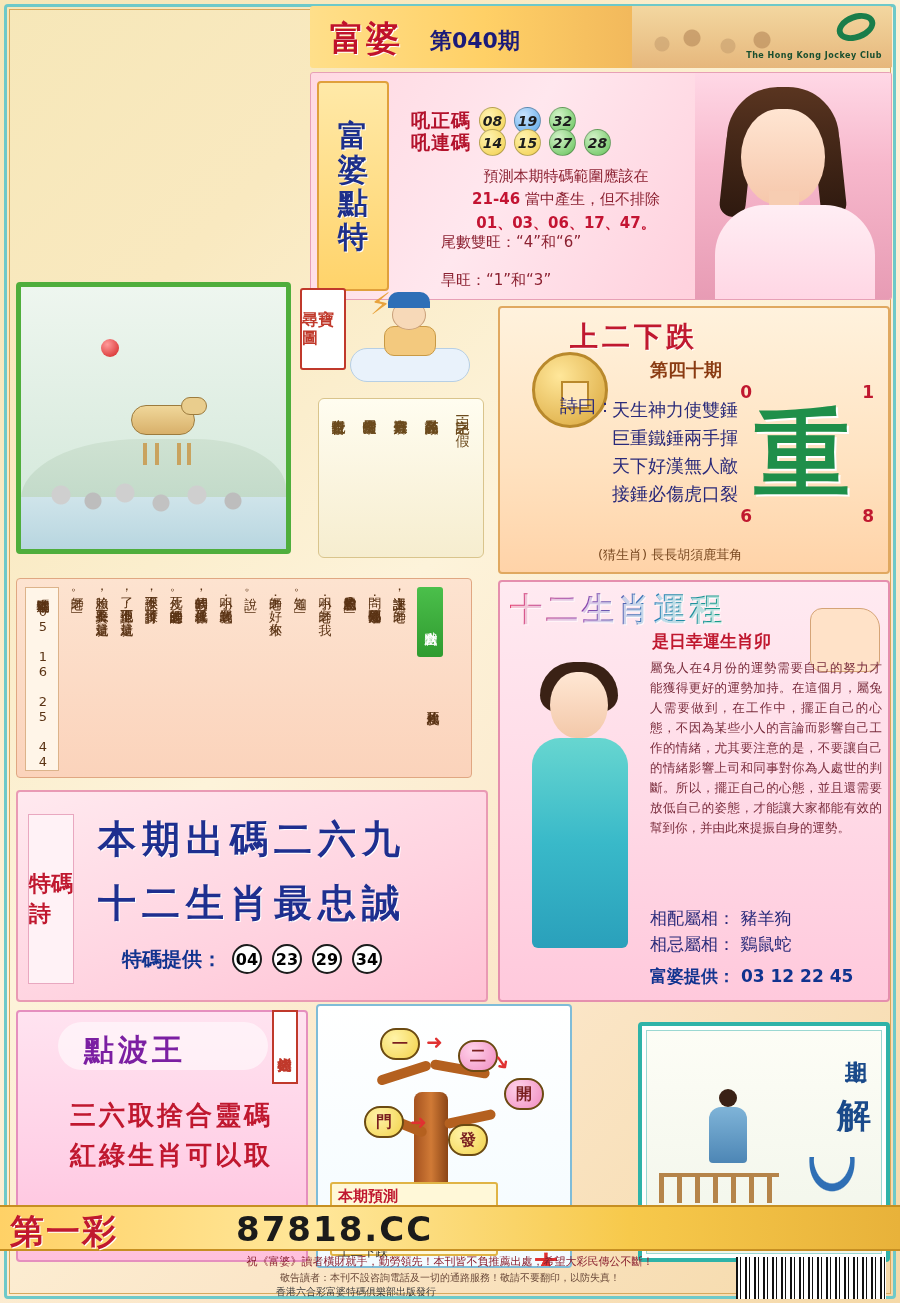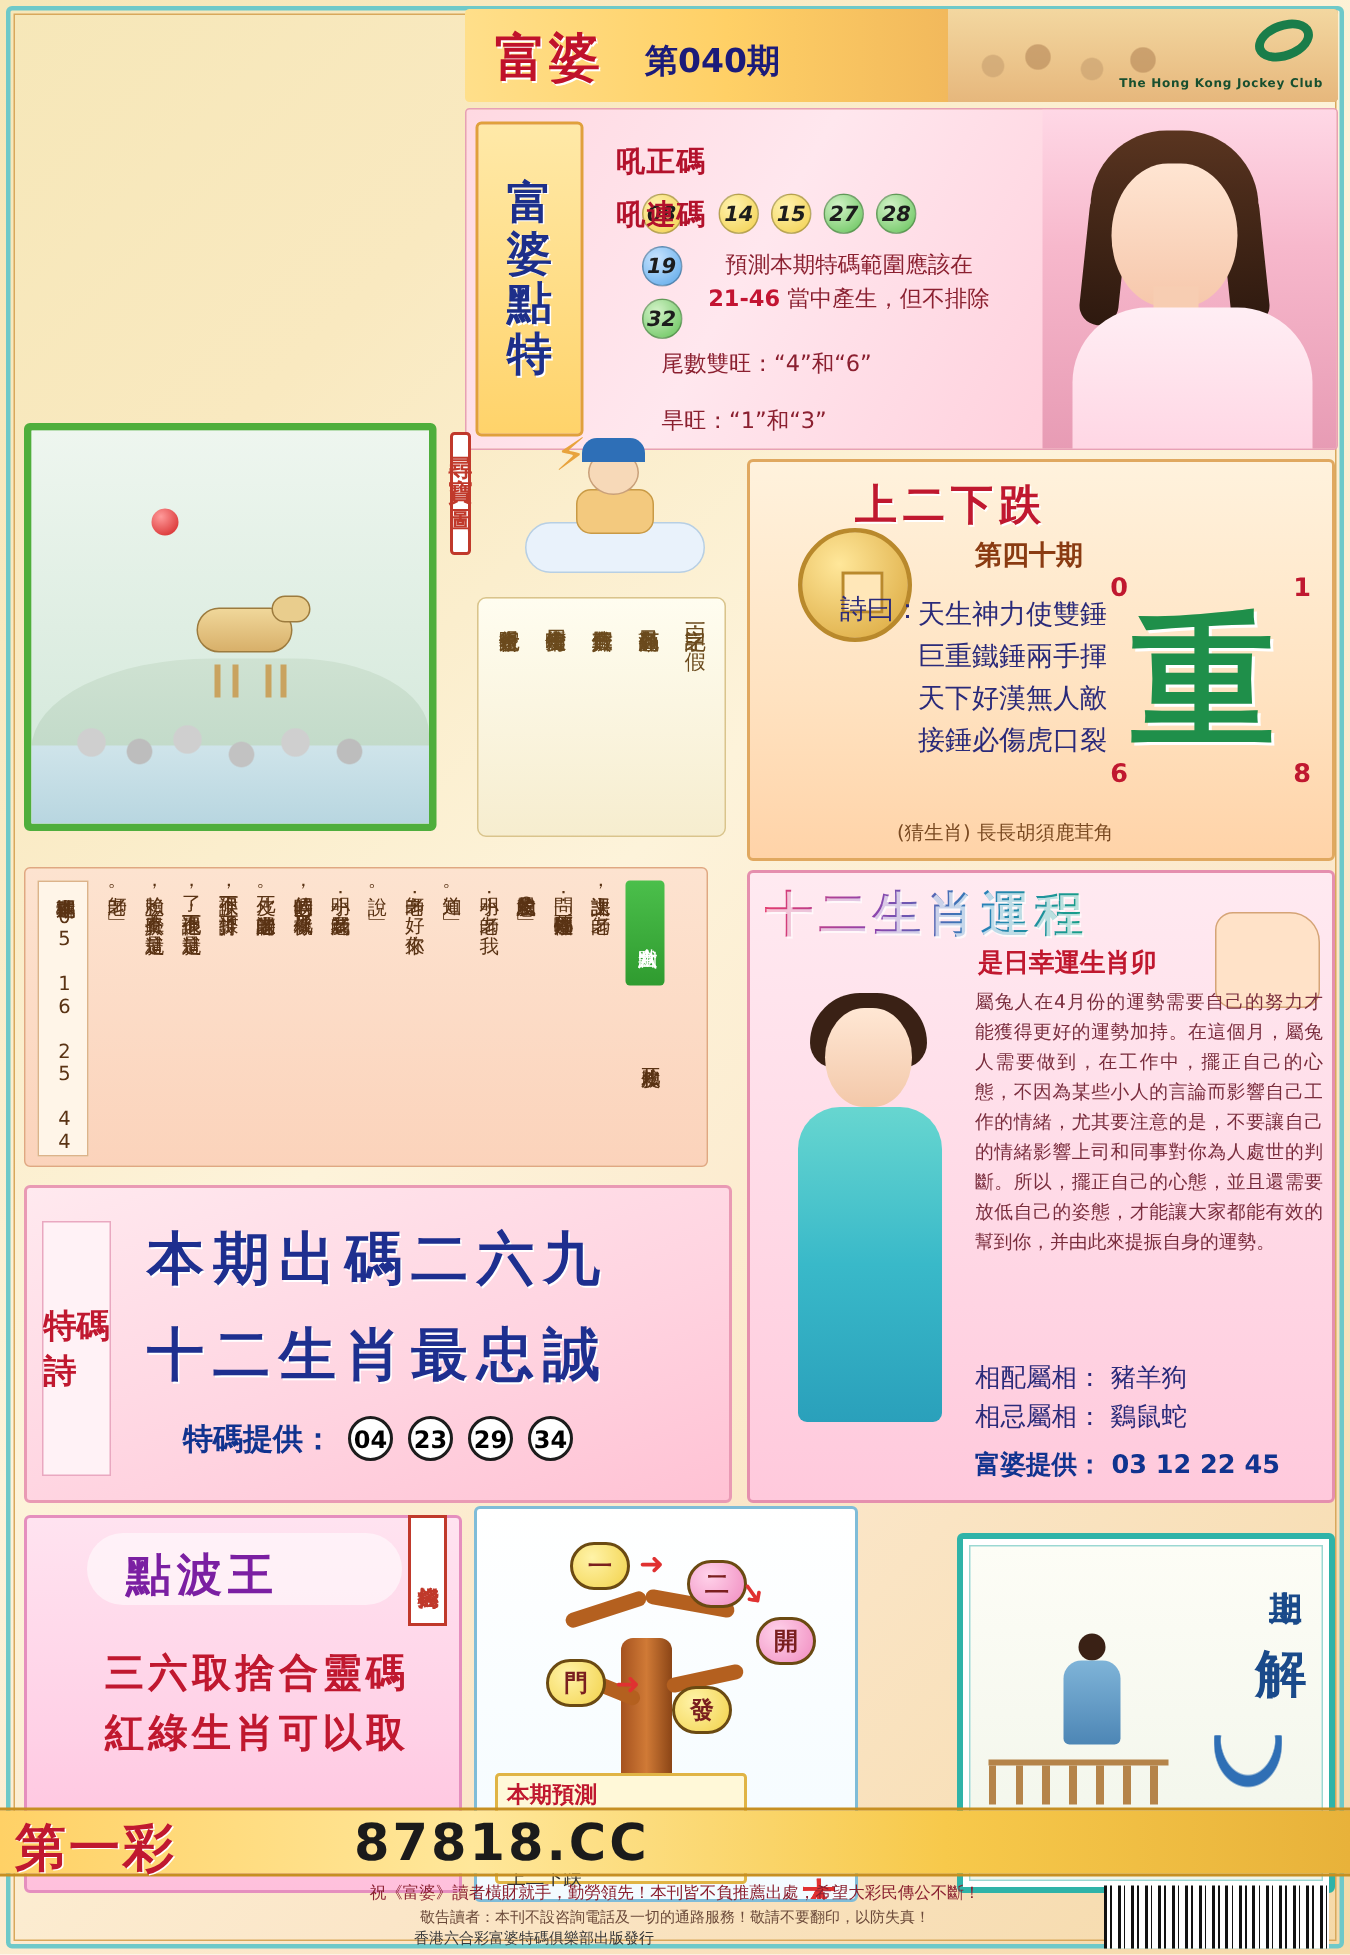--- a/index.html
+++ b/index.html
@@ -103,21 +103,21 @@
   .stones { position:absolute; left:20px; bottom:34px; width:230px; height:40px;
     background:
       radial-gradient(circle at 20px 20px,#cfcfcf 0 9px,transparent 10px),
       radial-gradient(circle at 52px 26px,#bdbdbd 0 8px,transparent 9px),
       radial-gradient(circle at 84px 18px,#cfcfcf 0 9px,transparent 10px),
       radial-gradient(circle at 120px 28px,#c2c2c2 0 8px,transparent 9px),
       radial-gradient(circle at 156px 20px,#cfcfcf 0 9px,transparent 10px),
       radial-gradient(circle at 192px 26px,#bdbdbd 0 8px,transparent 9px);
   }
 
-  .seek-label { position:absolute; left:300px; top:288px; width:14px; height:82px;
+  .seek-label { position:absolute; left:300px; top:288px; width:46px; height:82px;
     background:#fff; border:2px solid #c0392b; border-radius:3px; color:#c0392b;
     font-size:16px; font-weight:bold; display:flex; flex-direction:column; align-items:center; justify-content:center; line-height:1.1;}
   .angel { position:absolute; left:350px; top:282px; width:120px; height:100px; }
   .angel .cloud { position:absolute; left:0; bottom:0; width:120px; height:34px; border-radius:20px; background:#e9f2fb; border:1px solid #b7cfe4;}
   .angel .head { position:absolute; left:42px; top:18px; width:34px; height:30px; border-radius:50%; background:#f7d9b8; border:1px solid #c9a07a;}
   .angel .cap { position:absolute; left:38px; top:10px; width:42px; height:16px; border-radius:10px 10px 0 0; background:#2e6fb7;}
   .angel .bodyb { position:absolute; left:34px; top:44px; width:52px; height:30px; border-radius:10px; background:#f3c97e; border:1px solid #c99a45;}
   .bolt { position:absolute; left:20px; top:4px; width:0; height:0; color:#e8a33d; font-size:30px; }
 
   
@@ -260,41 +260,42 @@
 </div>
 
 <div class="topbox">
   <div class="v-title">
     <span>富</span>
     <span>婆</span>
     <span>點</span>
     <span>特</span>
   </div>
 
-  <div class="rowline" style="left:100px; top:22px;flex-direction:column;">
+  <div class="rowline" style="left:100px; top:34px;">
     <span class="rowlabel">吼正碼</span>
     <span class="ball yellow">08</span>
     <span class="ball blue">19</span>
     <span class="ball green">32</span>
   </div>
 
   <div class="rowline" style="left:100px; top:56px;">
     <span class="rowlabel">吼連碼</span>
     <span class="ball yellow">14</span>
     <span class="ball yellow">15</span>
     <span class="ball green">27</span>
     <span class="ball green">28</span>
   </div>
 
   <div class="predict-text">
     <div>預測本期特碼範圍應該在</div>
     <div>
       <span class="hl">21-46</span>
       <span>當中產生，但不排除</span>
     </div>
+    <div class="hl">01、03、06、17、47。</div>
   </div>
 
   <div class="tail-line" style="top:160px;">尾數雙旺：“4”和“6”</div>
   <div class="tail-line" style="top:198px;">旱旺：“1”和“3”</div>
 
   <div class="lady">
     <div class="hair"></div>
     <div class="hair2"></div>
     <div class="hair3"></div>
     <div class="face"></div>

